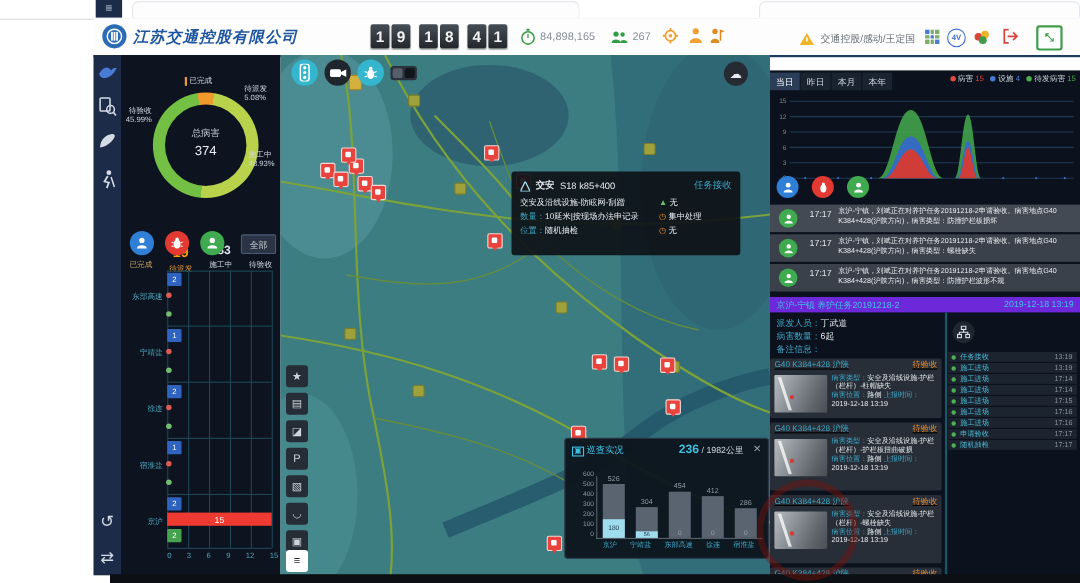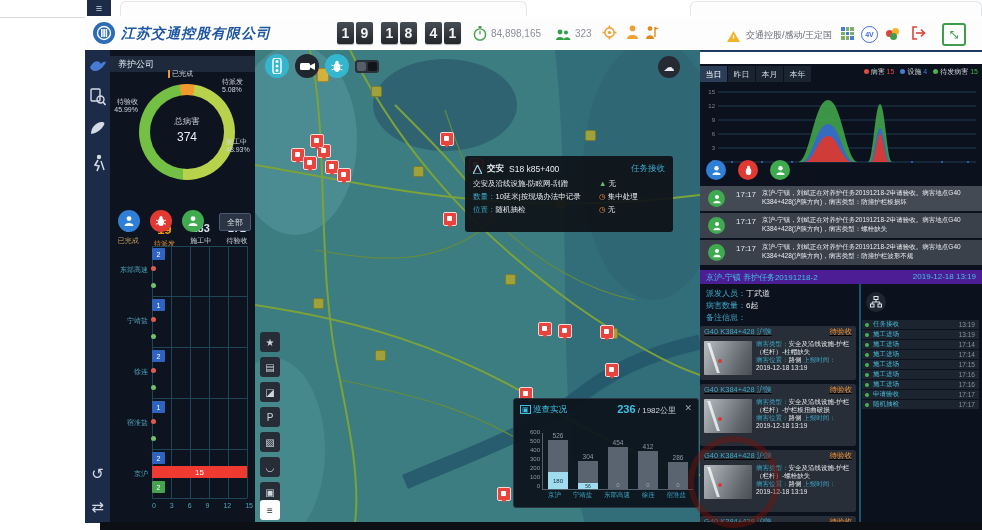--- a/index.html
+++ b/index.html
@@ -93,21 +93,21 @@
   .tab{width:27px;height:16px;background:#1a2330;color:#cfd6dd;font-size:8px;display:flex;align-items:center;justify-content:center;border-right:1px solid #0b121d;}
   .tab.active{background:#2c3e57;color:#fff;}
   .legend{position:absolute;right:4px;top:3px;display:flex;gap:6px;font-size:7px;color:#cfd6dd;align-items:center;}
   .legend i{display:inline-block;width:5px;height:5px;border-radius:50%;margin-right:2px;}
   .trend{left:2px;top:20px;width:278px;height:96px;}
   .xlabels{position:absolute;left:16px;top:102px;width:258px;font-size:5.5px;color:#7d8791;letter-spacing:.4px;white-space:nowrap;overflow:hidden;}
   .evrow{position:absolute;left:0;width:282px;height:25px;background:#3a414b;}
   .evrow .tm{position:absolute;left:36px;top:4px;font-size:8px;color:#dfe5ea;}
   .evrow .tx{position:absolute;left:62px;top:3px;width:216px;font-size:6.5px;line-height:8.5px;color:#e8ecf0;}
   .evicon{position:absolute;left:8px;top:4px;width:17px;height:17px;border-radius:50%;background:#3faa4f;display:flex;align-items:center;justify-content:center;}
-  .taskhead{left:0;top:206px;width:282px;height:14px;background:#4c1d95;}
+  .taskhead{left:0;top:206px;width:282px;height:14px;background:#6d28d9;}
   .infolbl{font-size:8px;}
   .card{position:absolute;left:0;width:156px;background:#272e37;border-radius:2px;}
   .card .chead{height:12px;font-size:7.5px;line-height:12px;padding:0 4px;display:flex;justify-content:space-between;text-decoration:underline;}
   .photo{position:absolute;left:4px;top:15px;width:48px;height:34px;border-radius:1px;
          background:linear-gradient(115deg,#b8bdc2 0%,#8d9398 35%,#5f646a 75%,#494e54 100%);}
   .photo::after{content:"";position:absolute;left:8px;top:2px;width:3px;height:30px;background:rgba(255,255,255,.75);transform:skewX(18deg);}
   .photo i{position:absolute;left:14px;top:18px;width:4px;height:4px;background:#d43b32;border-radius:50%;}
   .cfields{position:absolute;left:56px;top:14px;width:96px;font-size:6.5px;line-height:8px;color:#e6eaee;}
   .tl-row{position:absolute;left:162px;width:117px;height:9px;background:#1c2430;display:flex;align-items:center;}
   .tl-row i{width:4px;height:4px;border-radius:50%;background:#4caf50;margin:0 4px 0 3px;}
@@ -155,21 +155,21 @@
     </div>
     <div class="abs hstat" style="left:406px;">84,898,165</div>
     <div class="abs" style="left:470px;top:10px;">
       <svg width="16" height="12" viewBox="0 0 16 12">
           <circle cx="5" cy="3" r="2.4" fill="#2f9e44"></circle>
           <path d="M1,11 c0-4 8-4 8,0 z" fill="#2f9e44"></path>
           <circle cx="11" cy="3.4" r="2" fill="#2f9e44"></circle>
           <path d="M8.5,11 c0.5-3.6 6.5-3.6 7,0 z" fill="#2f9e44"></path>
         </svg>
     </div>
-    <div class="abs hstat" style="left:490px;">323</div>
+    <div class="abs hstat" style="left:490px;">267</div>
     <div class="abs" style="left:517px;top:8px;">
       <svg width="15" height="15" viewBox="0 0 15 15">
           <circle cx="7.5" cy="7.5" r="4.6" fill="none" stroke="#f0a030" stroke-width="1.6"></circle>
           <circle cx="7.5" cy="7.5" r="1.6" fill="#f0a030"></circle>
           <g stroke="#f0a030" stroke-width="1.6">
             <line x1="7.5" y1="0.5" x2="7.5" y2="2.5"></line>
             <line x1="7.5" y1="12.5" x2="7.5" y2="14.5"></line>
             <line x1="0.5" y1="7.5" x2="2.5" y2="7.5"></line>
             <line x1="12.5" y1="7.5" x2="14.5" y2="7.5"></line>
           </g>
@@ -247,21 +247,20 @@
           <circle cx="9" cy="3" r="2.2" fill="#d5dbe6"></circle>
           <path d="M8,6 L5,11 L9,12 L7,17" fill="none" stroke="#d5dbe6" stroke-width="1.6"></path>
           <line x1="11" y1="7" x2="14" y2="16" stroke="#d5dbe6" stroke-width="1.4"></line>
         </svg>
     </div>
     <div class="ric rail-undo" style="top:415px;">↺</div>
     <div class="ric rail-undo" style="top:448px;">⇄</div>
   </div>
 
   <div class="abs lpanel">
-    <div class="abs lp-title">养护公司</div>
     <div class="abs donut"></div>
     <div class="abs donut-center">
       <div class="l1">总病害</div>
       <div class="l2">374</div>
     </div>
     <div class="abs callout" style="left:58px;top:20px;border-left:2px solid #f09a2e;padding-left:2px;">已完成</div>
     <div class="abs callout" style="left:112px;top:28px;text-align:left;">
       <div>待派发</div>
       <div>5.08%</div>
     </div>

